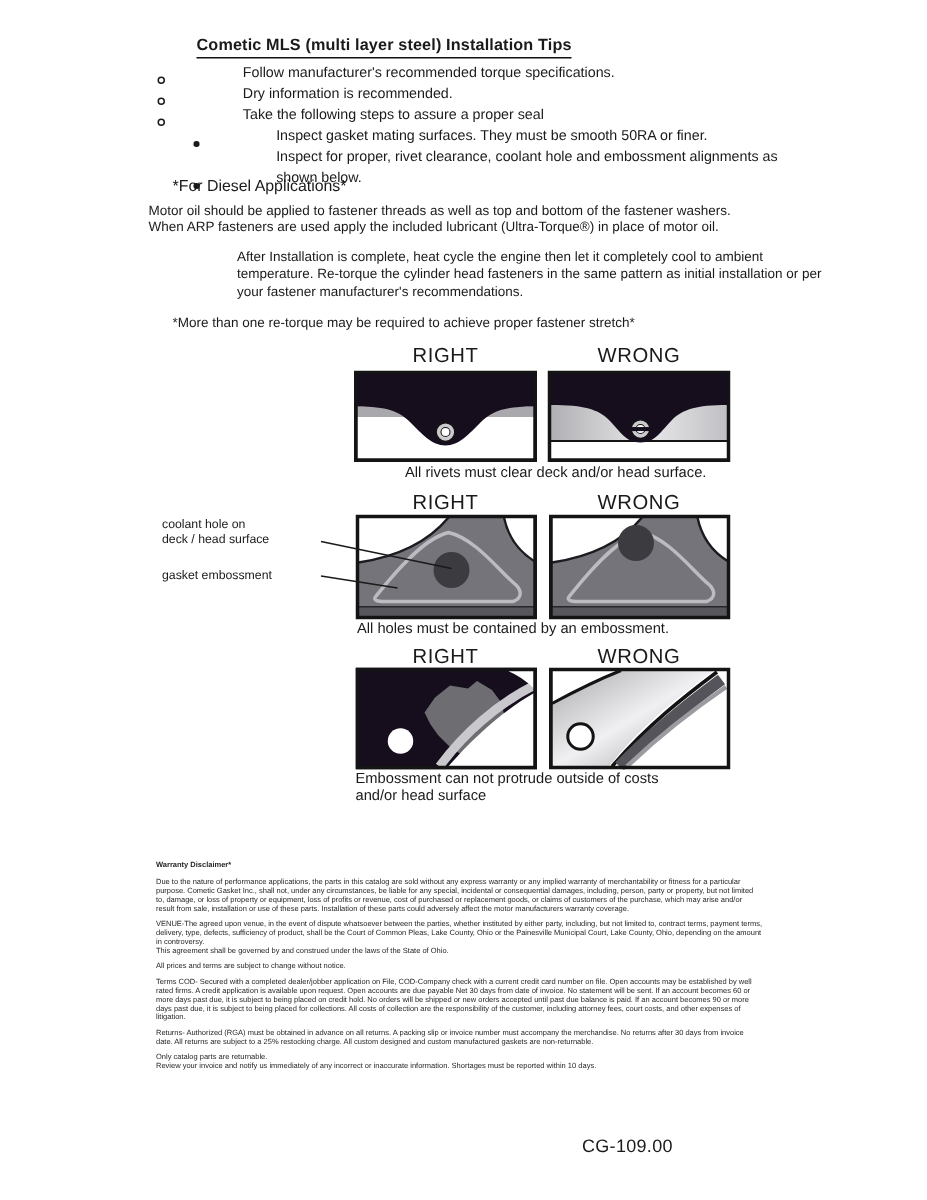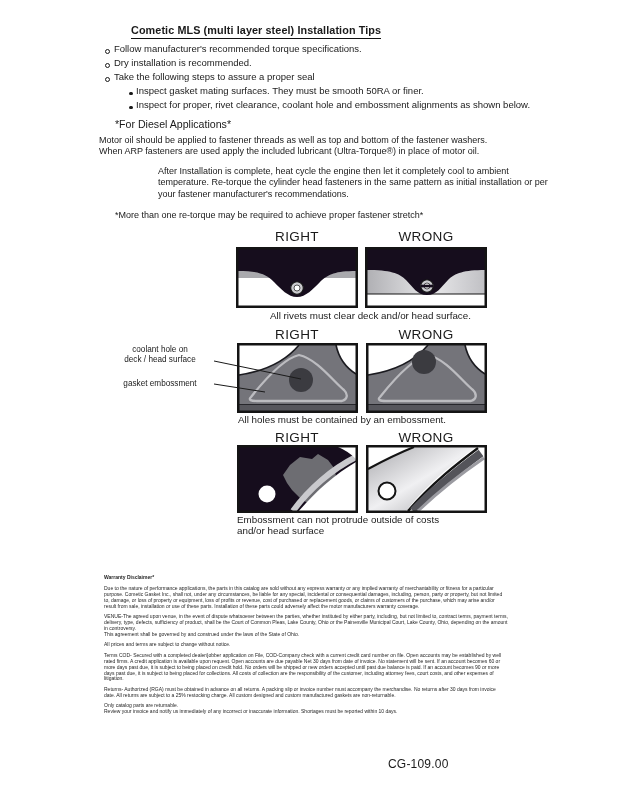--- a/index.html
+++ b/index.html
@@ -2,29 +2,29 @@
 <html><head>
 <meta charset="utf-8">
 <style>
   html,body{margin:0;padding:0;background:#ffffff;}
   .page{position:relative;width:618px;height:800px;background:#ffffff;overflow:hidden;
         font-family:"Liberation Sans", sans-serif;color:#1a1a1a;}
   .abs{position:absolute;}
   .title{font-size:10.8px;font-weight:bold;display:inline-block;border-bottom:1.6px solid #111;
          padding-bottom:1.5px;letter-spacing:.1px;margin-left:16px;}
   .bullets{font-size:9.5px;line-height:14px;}
-  .b{display:flex;align-items:center;}
+  .b{display:flex;align-items:flex-end;gap:48px;}
   .dot-o{width:3.4px;height:3.4px;border:1px solid #1a1a1a;border-radius:50%;margin:4.6px 3.5px 0 0;flex:0 0 auto;}
   .dot-f{width:3.6px;height:3.6px;background:#1a1a1a;border-radius:50%;margin:4.6px 3.5px 0 0;flex:0 0 auto;}
   .sub{margin-left:24px;}
   .h2{font-size:10.6px;font-weight:normal;}
   .para{font-size:9px;line-height:11.3px;white-space:pre-line;}
   .figtitle{font-size:13.5px;letter-spacing:.4px;text-align:center;width:122px;}
   .figcap{font-size:9.8px;}
-  .lbl{font-size:8.2px;line-height:9.6px;text-align:center;}
+  .lbl{font-size:8.2px;line-height:9.6px;text-align:left;}
   .legal{font-size:5px;line-height:5.9px;color:#262626;width:404px;}
   .legal p{margin:0 0 4.6px 0;white-space:pre-line;}
   .legal .lh{font-weight:bold;margin:0 0 5px 0;}
   .code{font-size:12px;letter-spacing:.2px;}
   svg{display:block;}
 </style>
 </head>
 <body>
 
 <div class="page">
@@ -33,21 +33,21 @@
     <span class="title">Cometic MLS (multi layer steel) Installation Tips</span>
   </div>
 
   <div class="abs bullets" style="left:105px;top:42px;width:440px;">
     <div class="b">
       <span class="dot-o"></span>
       <span>Follow manufacturer's recommended torque specifications.</span>
     </div>
     <div class="b">
       <span class="dot-o"></span>
-      <span>Dry installation is recommended.</span>
+      <span>Dry information is recommended.</span>
     </div>
     <div class="b">
       <span class="dot-o"></span>
       <span>Take the following steps to assure a proper seal</span>
     </div>
     <div class="b sub">
       <span class="dot-f"></span>
       <span>Inspect gasket mating surfaces.  They must be smooth 50RA or finer.</span>
     </div>
     <div class="b sub">

